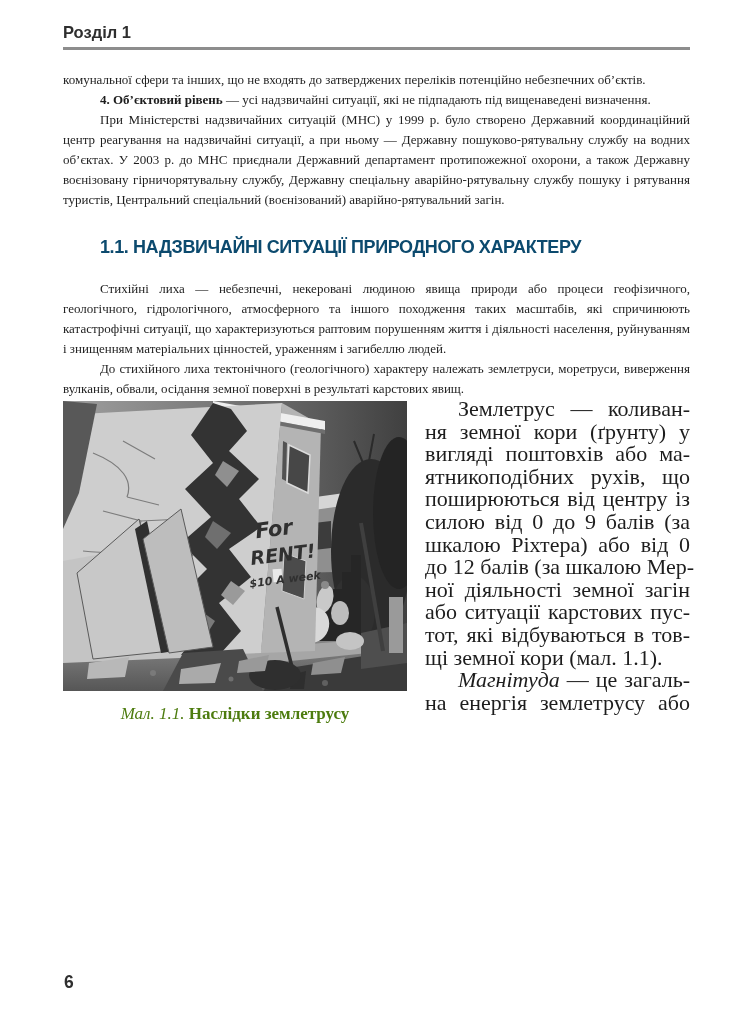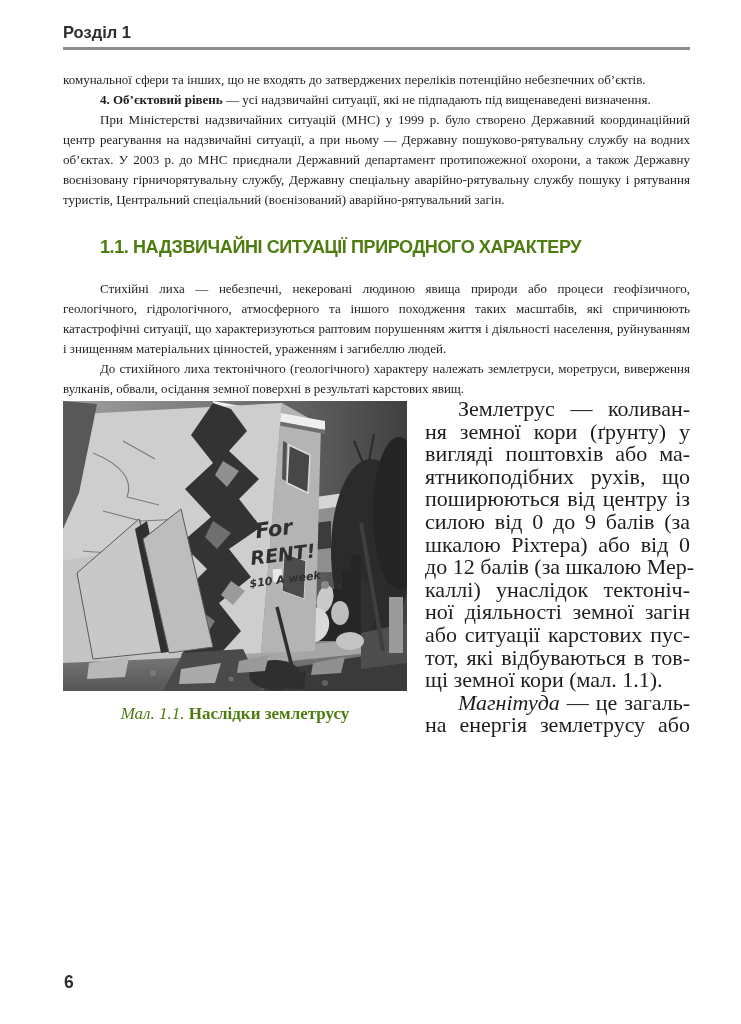--- a/index.html
+++ b/index.html
@@ -19,21 +19,21 @@
     font-weight:bold;font-size:16.5px;color:#2e2e2e;
     padding-top:11px;padding-bottom:5px;
   }
   .head-rule{border-bottom:3px solid #8d8d8d;height:0;}
   main{display:block;margin-top:20px;}
   p.body{font-size:13px;line-height:20px;text-align:justify;margin:0;}
   p.ind{text-indent:37px;}
   p.body b{font-weight:bold;}
   h2.sec,h3.sub{
     font-family:"Liberation Sans", sans-serif;
-    font-weight:bold;color:#4d7c0f;
+    font-weight:bold;color:#0c4a6e;
     font-size:18px;letter-spacing:-0.4px;
     margin:27px 0 21px 0;text-indent:37px;
   }
   h3.sub{margin:26px 0 20px 0;}
   .figure-row{display:flex;gap:18px;margin-top:2px;}
   .fig{width:344px;flex:0 0 344px;}
   .fig svg{display:block;width:344px;height:290px;}
   figure{margin:0;}
   figcaption{
     margin-top:13px;text-align:center;
@@ -179,21 +179,20 @@
 
         <div class="col">
             <div class="rc-line indent"><span>Землетрус — коливан-</span></div>
             <div class="rc-line"><span>ня земної кори (ґрунту) у</span></div>
             <div class="rc-line"><span>вигляді поштовхів або ма-</span></div>
             <div class="rc-line"><span>ятникоподібних рухів, що</span></div>
             <div class="rc-line"><span>поширюються від центру із</span></div>
             <div class="rc-line"><span>силою від 0 до 9 балів (за</span></div>
             <div class="rc-line"><span>шкалою Ріхтера) або від 0</span></div>
             <div class="rc-line"><span>до 12 балів (за шкалою Мер-</span></div>
-            <div class="rc-line"><span>каллі) унаслідок тектоніч-</span></div>
             <div class="rc-line"><span>ної діяльності земної загін</span></div>
             <div class="rc-line"><span>або ситуації карстових пус-</span></div>
             <div class="rc-line"><span>тот, які відбуваються в тов-</span></div>
             <div class="rc-line end"><span>щі земної кори (мал. 1.1).</span></div>
             <div class="rc-line indent"><span class="it">Магнітуда</span><span> — це загаль-</span></div>
             <div class="rc-line"><span>на енергія землетрусу або</span></div>
           </div>
       </div>
     </main>
   </div>

